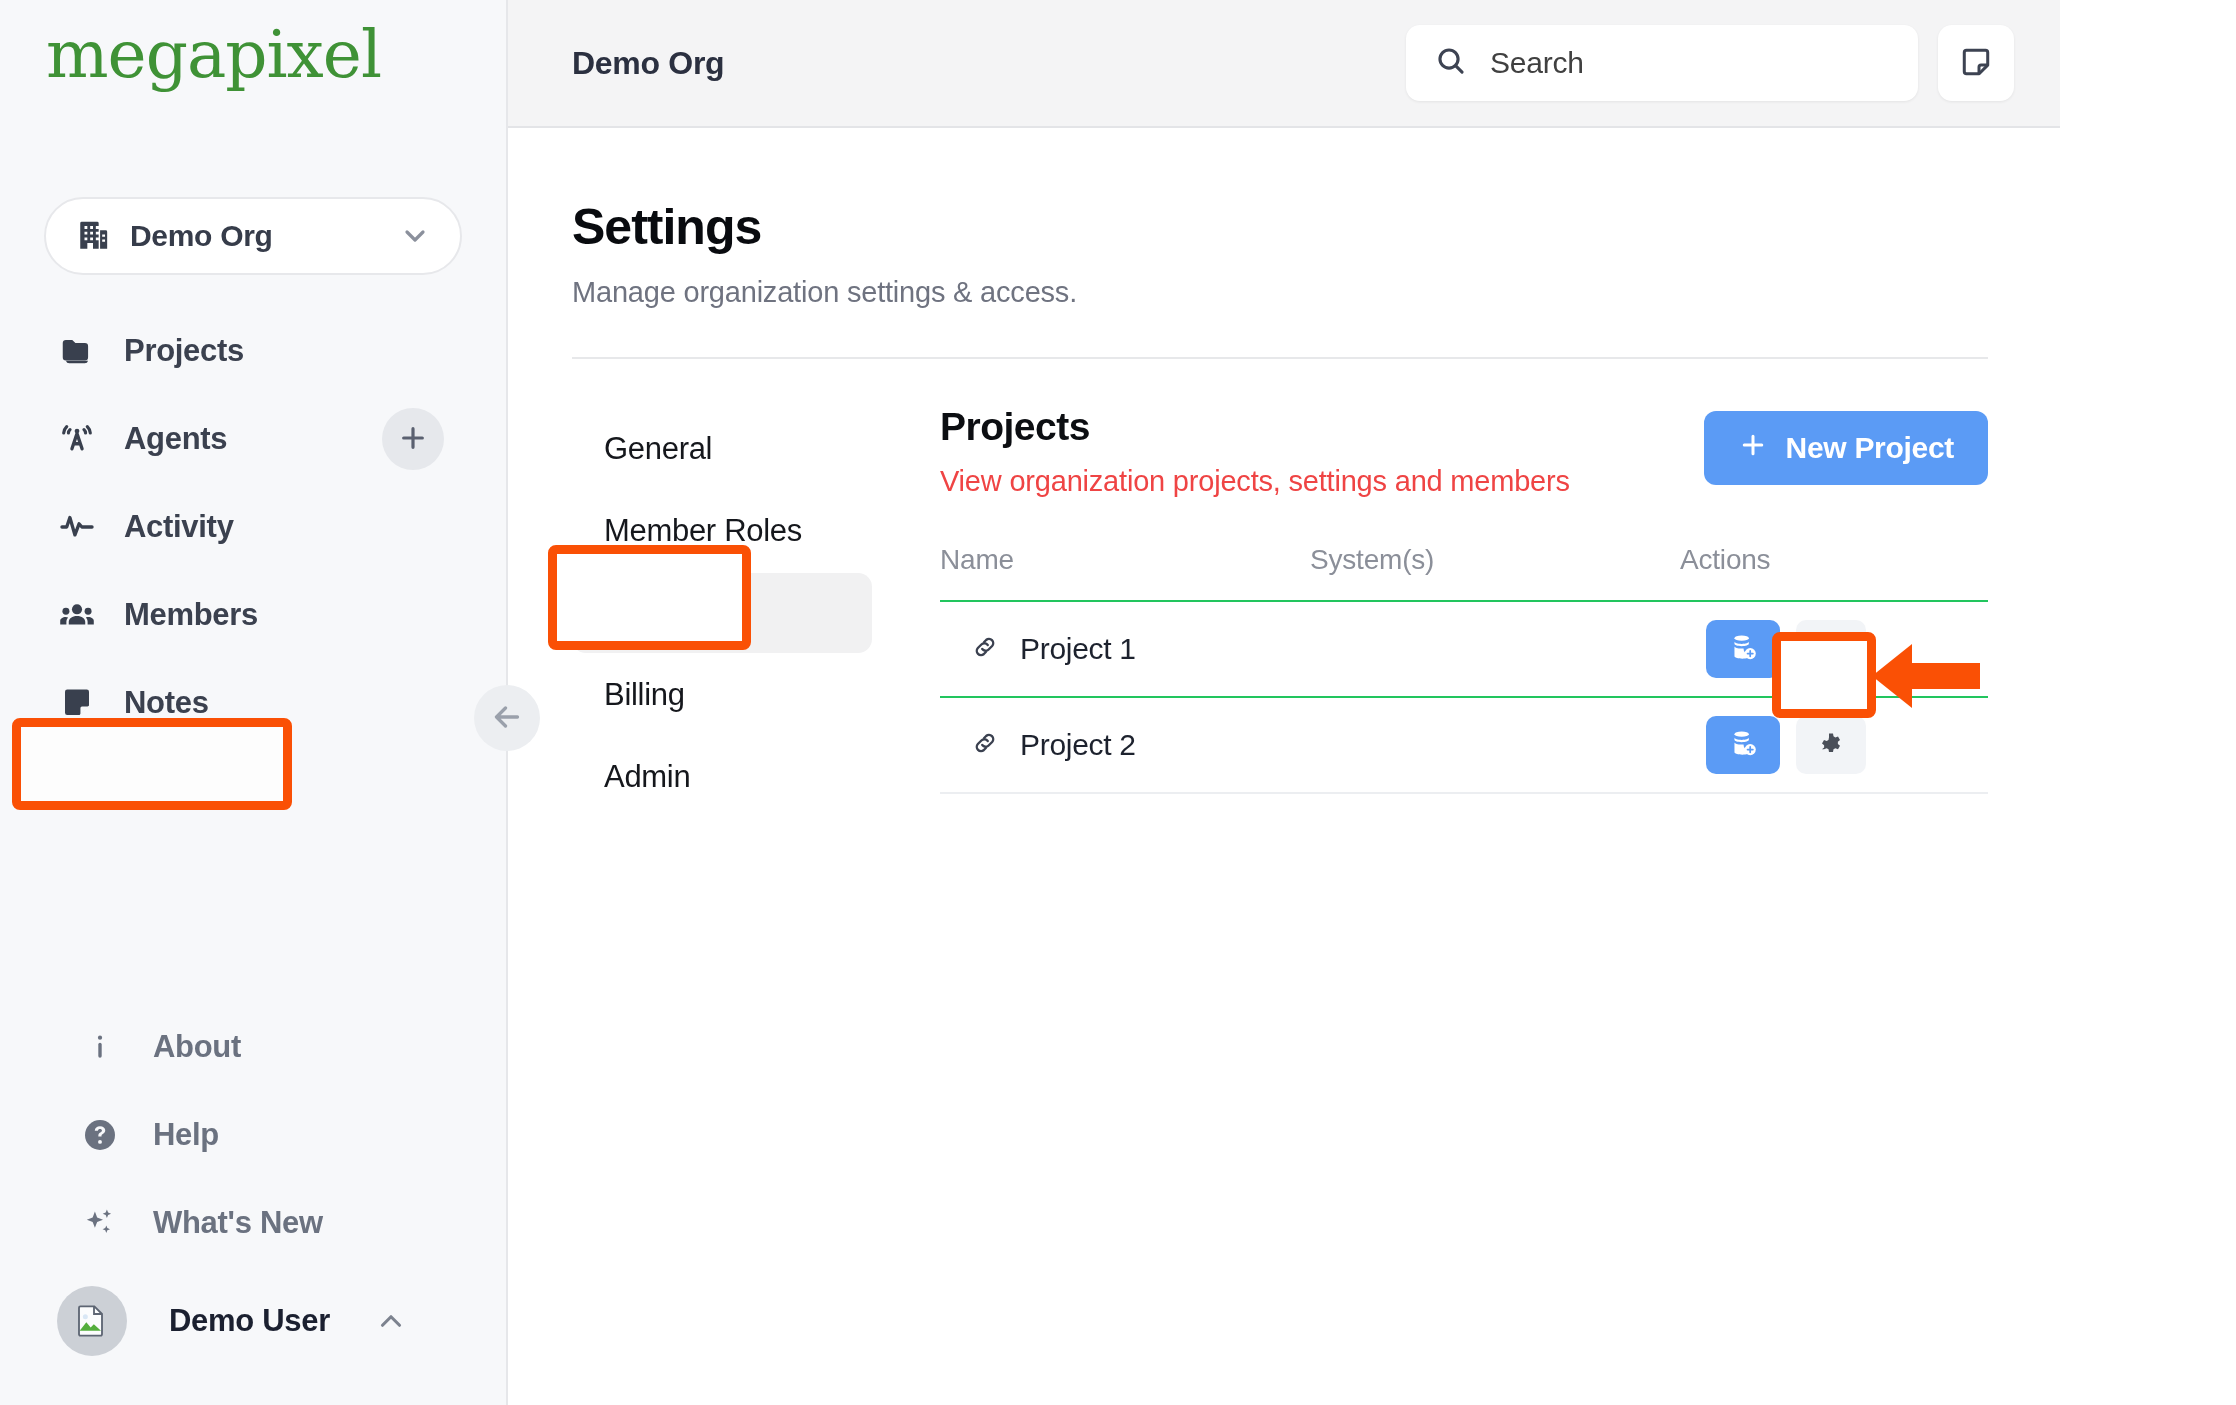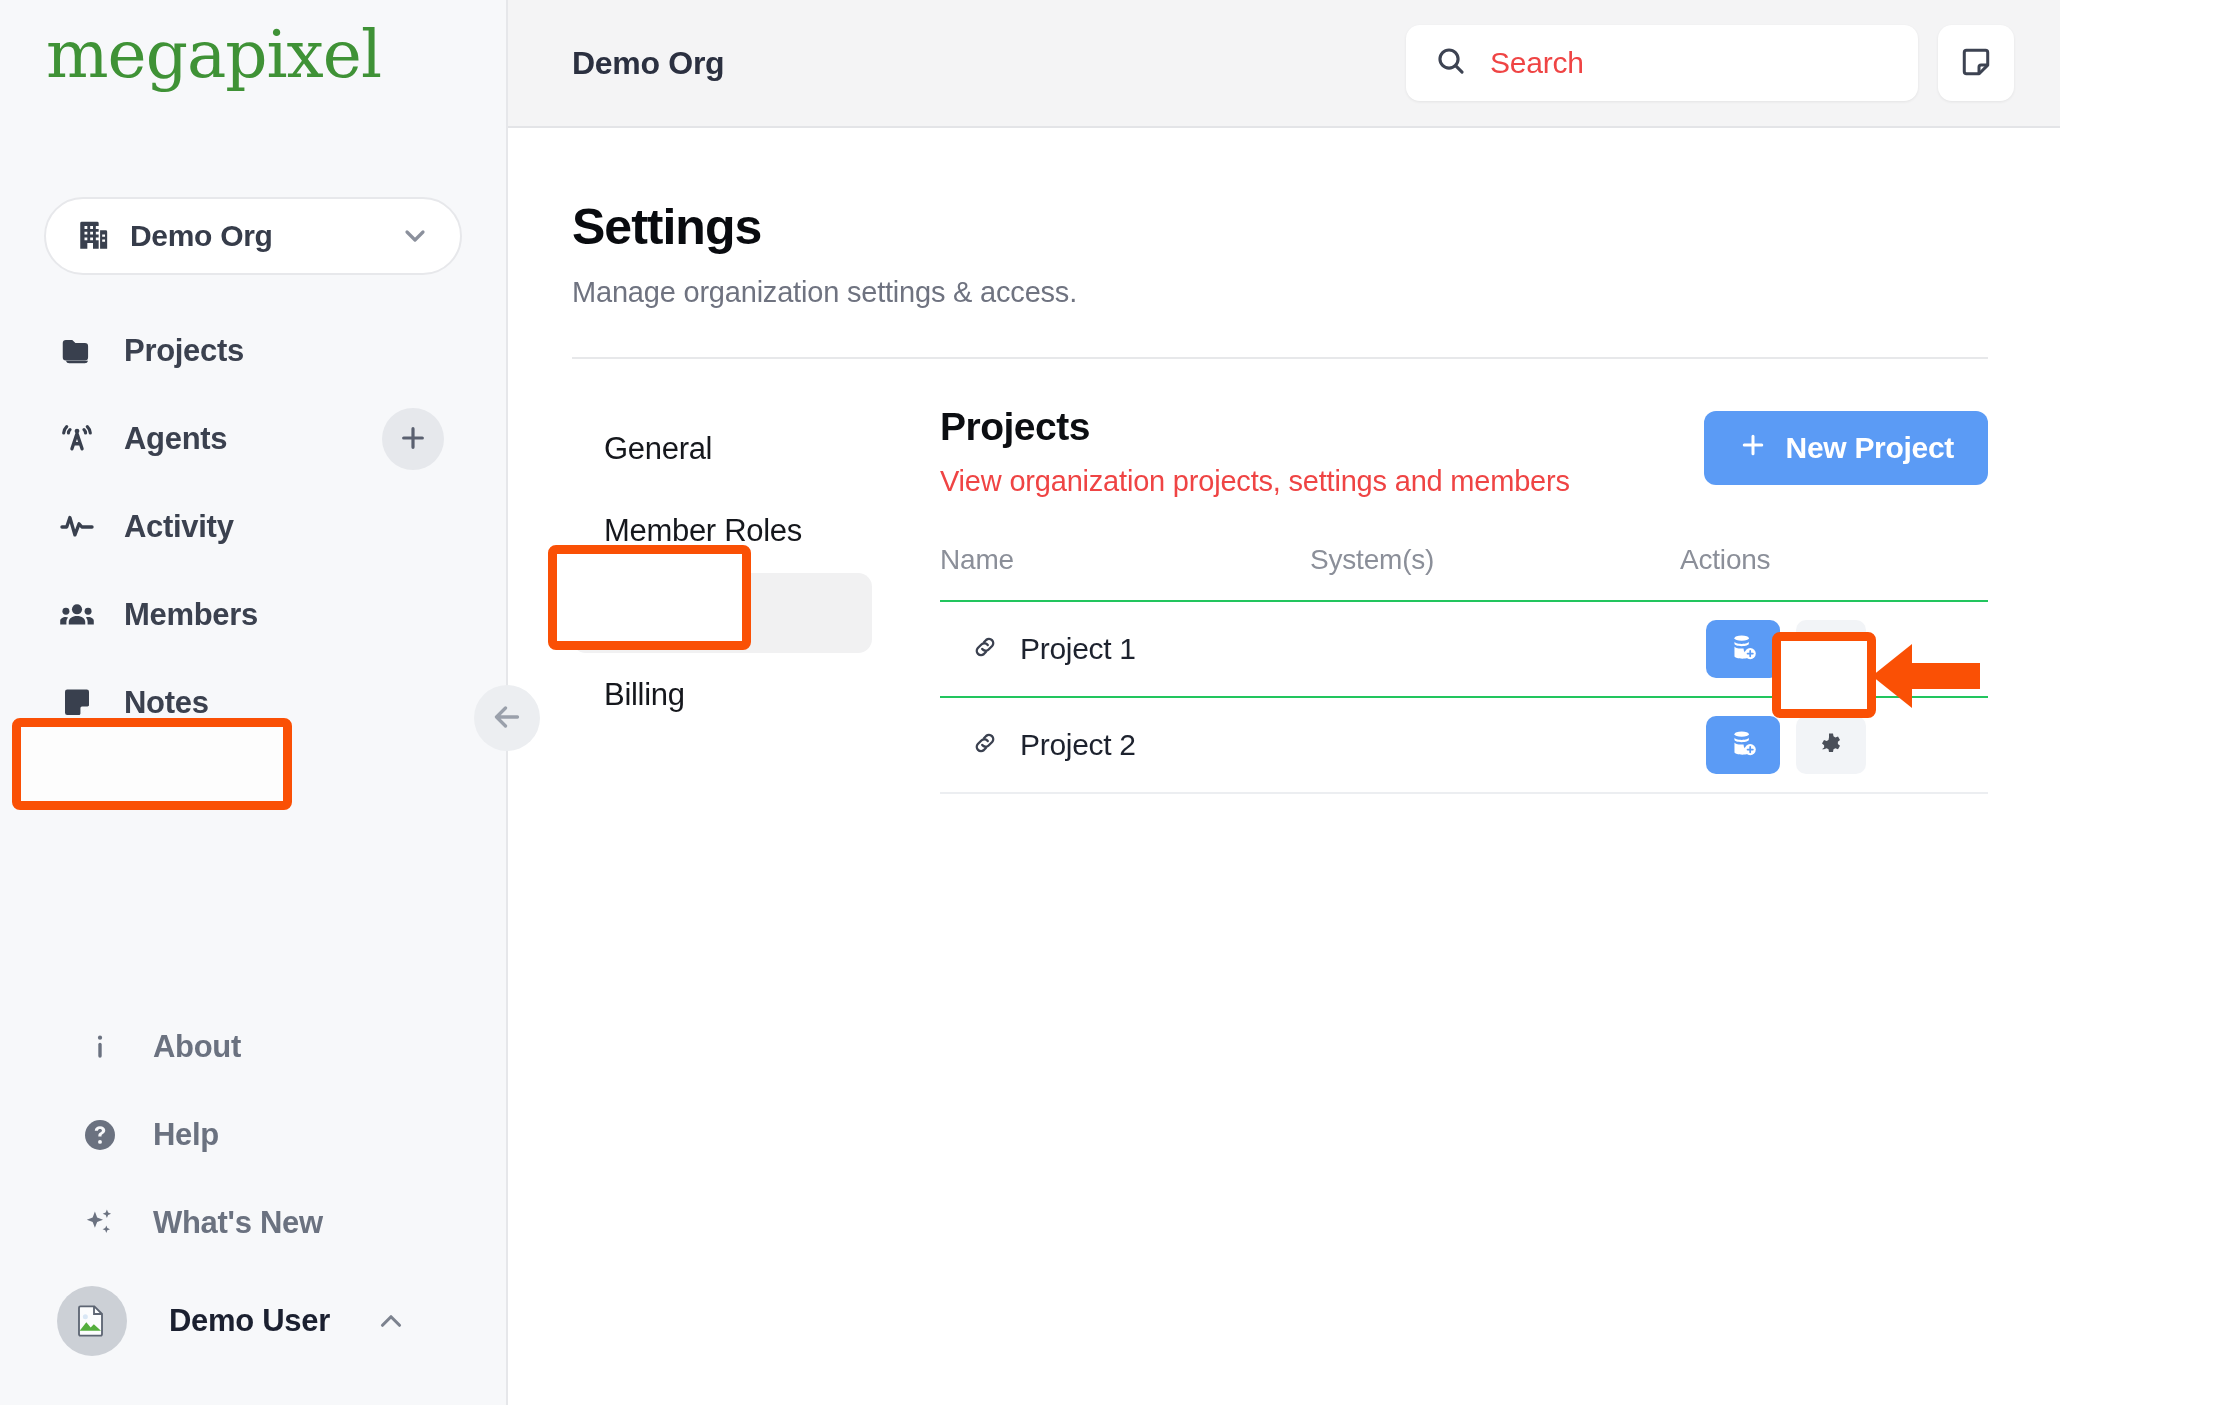--- a/index.html
+++ b/index.html
@@ -100,21 +100,21 @@
     padding: 0 46px 0 64px; gap: 20px;
   }
   .topbar-title { font-size: 32px; font-weight: 700; color: #2b3040; letter-spacing: -0.3px; }
   .topbar-spacer { flex: 1; }
   .search-box {
     width: 512px; height: 76px; background: #fff;
     border-radius: 14px; display: flex; align-items: center;
     padding: 0 28px; gap: 22px;
     box-shadow: 0 1px 3px rgba(0,0,0,0.07);
   }
-  .search-ph { font-size: 30px; color: #ef4444; letter-spacing: -0.2px; }
+  .search-ph { font-size: 30px; color: #404040; letter-spacing: -0.2px; }
   .note-btn {
     width: 76px; height: 76px; background: #fff; border-radius: 14px;
     display: flex; align-items: center; justify-content: center;
     box-shadow: 0 1px 3px rgba(0,0,0,0.07); border: none; cursor: pointer;
   }
 
   .content { flex: 1; padding: 70px 72px 0 64px; position: relative; }
   .page-title { font-size: 50px; font-weight: 700; color: #090b0f; letter-spacing: -1px; }
   .page-sub { font-size: 29px; color: #6f7380; margin-top: 20px; letter-spacing: -0.2px; }
   .hr { height: 2px; background: #e7e8ea; margin: 48px 0 0 0; }
@@ -373,20 +373,23 @@
             <span>General</span>
           </div>
           <div class="subnav-item">
             <span>Member Roles</span>
           </div>
           <div class="subnav-item active">
             <span>Projects</span>
           </div>
           <div class="subnav-item">
             <span>Billing</span>
+          </div>
+          <div class="subnav-item">
+            <span>Admin</span>
           </div>
         </nav>
 
         <div class="proj-panel">
           <div class="proj-head">
             <div>
               <div class="proj-title">Projects</div>
               <div class="proj-sub">View organization projects, settings and members</div>
             </div>
             <button class="new-btn">

